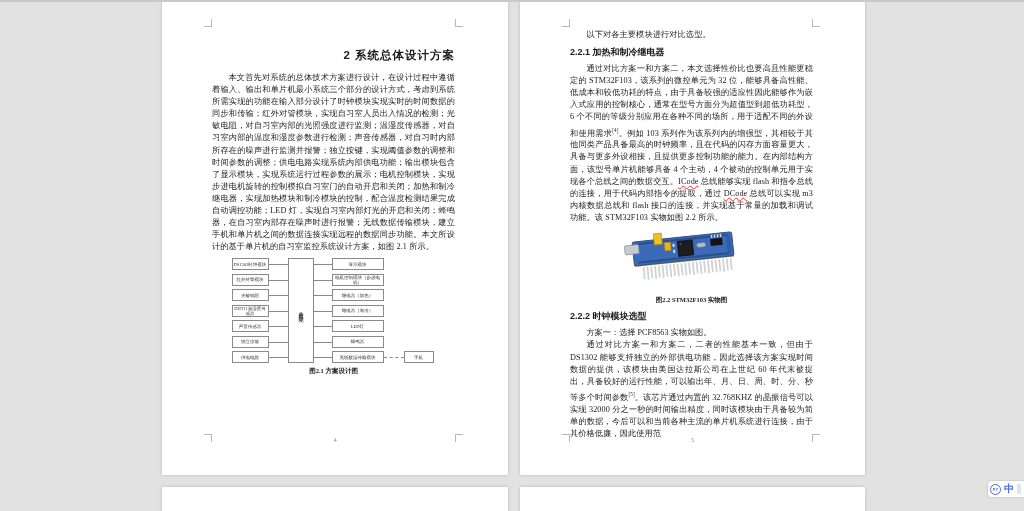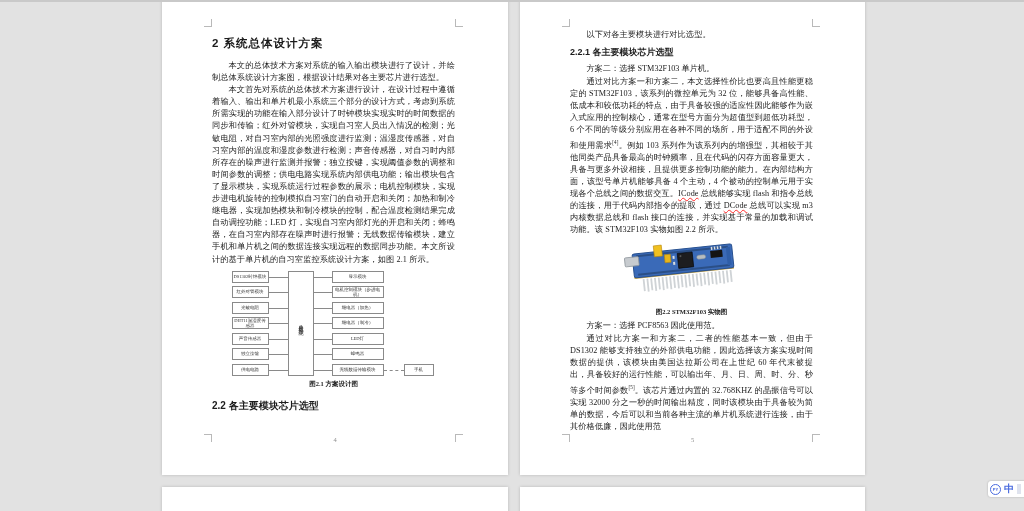--- a/index.html
+++ b/index.html
@@ -8,21 +8,21 @@
   .top-edge { position:absolute; top:0; left:0; width:1024px; height:2px; background:#c9c9c9; z-index:5; }
 
   .page { position:absolute; background:#fff; box-shadow:0 0 3px rgba(0,0,0,.18); }
   .page-main { top:-30px; height:505px; }
   #page-left  { left:162px; width:346px; padding:66px 53px 0 50px; }
   #page-right { left:520px; width:345px; padding:57px 52px 0 50px; }
   .page-stub  { top:487px; height:40px; }
   #stub-left  { left:162px; width:346px; }
   #stub-right { left:520px; width:345px; }
 
-  .doc-title { font-family:"Liberation Sans","DejaVu Sans",sans-serif; font-weight:700; font-size:11.5px; text-align:left; letter-spacing:1px; margin-bottom:9px; }
+  .doc-title { font-family:"Liberation Sans","DejaVu Sans",sans-serif; font-weight:700; font-size:11.5px; text-align:right; letter-spacing:1px; margin-bottom:9px;margin-top:12px; }
   .h2 { font-family:"Liberation Sans","DejaVu Sans",sans-serif; font-weight:700; font-size:10px; margin:10px 0 6px; }
   .h3 { font-family:"Liberation Sans","DejaVu Sans",sans-serif; font-weight:700; font-size:9px; margin:5px 0 4px; }
   .para { font-size:8.2px; line-height:12.1px; text-align:justify; text-indent:2em; letter-spacing:.1px; }
   .opt  { font-size:8.2px; line-height:12.4px; text-indent:2em; }
   .sp-err { text-decoration:underline wavy #ff2a2a; text-decoration-thickness:1px; text-underline-offset:1px; }
   .sp-sup { vertical-align:super; font-size:.62em; }
 
   .fig-caption { font-size:6.5px; font-weight:700; text-align:center; margin:2px 0 3px; }
   .page-num { position:absolute; left:0; right:0; top:466px; text-align:center; font-size:6.5px; color:#8f8f8f; }
 
@@ -58,21 +58,20 @@
 
 <div class="top-edge"></div>
 
 <div class="page page-main" id="page-left">
   <div class="mark tl"></div>
   <div class="mark tr"></div>
   <div class="mark bl"></div>
   <div class="mark br"></div>
 
   <div class="doc-title">2 系统总体设计方案</div>
-  <div class="para">本文的总体技术方案对系统的输入输出模块进行了设计，并绘制总体系统设计方案图，根据设计结果对各主要芯片进行选型。</div>
   <div class="para">本文首先对系统的总体技术方案进行设计，在设计过程中遵循着输入、输出和单片机最小系统三个部分的设计方式，考虑到系统所需实现的功能在输入部分设计了时钟模块实现实时的时间数据的同步和传输；红外对管模块，实现自习室人员出入情况的检测；光敏电阻，对自习室内部的光照强度进行监测；温湿度传感器，对自习室内部的温度和湿度参数进行检测；声音传感器，对自习时内部所存在的噪声进行监测并报警；独立按键，实现阈值参数的调整和时间参数的调整；供电电路实现系统内部供电功能；输出模块包含了显示模块，实现系统运行过程参数的展示；电机控制模块，实现步进电机旋转的控制模拟自习室门的自动开启和关闭；加热和制冷继电器，实现加热模块和制冷模块的控制，配合温度检测结果完成自动调控功能；LED 灯，实现自习室内部灯光的开启和关闭；蜂鸣器，在自习室内部存在噪声时进行报警；无线数据传输模块，建立手机和单片机之间的数据连接实现远程的数据同步功能。本文所设计的基于单片机的自习室监控系统设计方案，如图 2.1 所示。</div>
 
   <div class="diag">
     <div class="dbox cbox">单片机最小系统</div>
 
     <div class="dbox lbox" style="top:0">DS1302时钟模块</div>
     <div class="dbox lbox" style="top:15.5px">红外对管模块</div>
     <div class="dbox lbox" style="top:31px">光敏电阻</div>
     <div class="dbox lbox" style="top:46.5px">DHT11温湿度传感器</div>
     <div class="dbox lbox" style="top:62px">声音传感器</div>
@@ -101,33 +100,31 @@
     <div class="dbox rbox" style="top:46.5px">继电器（制冷）</div>
     <div class="dbox rbox" style="top:62px">LED灯</div>
     <div class="dbox rbox" style="top:77.5px">蜂鸣器</div>
     <div class="dbox rbox" style="top:93px">无线数据传输模块</div>
 
     <div class="ln lnd" style="top:99px"></div>
     <div class="dbox pbox" style="top:93px">手机</div>
   </div>
   <div class="fig-caption">图2.1 方案设计图</div>
 
-  <div class="h2">2.2 各主要模块芯片选型</div>
   <div class="page-num">4</div>
 </div>
 
 <div class="page page-main" id="page-right">
   <div class="mark tl"></div>
   <div class="mark tr"></div>
   <div class="mark bl"></div>
   <div class="mark br"></div>
 
   <div class="para" style="margin-top:2px">以下对各主要模块进行对比选型。</div>
-  <div class="h3">2.2.1 各主要模块芯片选型</div>
-  <div class="opt">方案二：选择 STM32F103 单片机。</div>
+  <div class="h3">2.2.1 加热和制冷继电器</div>
   <div class="para"><span>通过对比方案一和方案二，本文选择性价比也要高且性能更稳定的 STM32F103，该系列的微控单元为 32 位，能够具备高性能、低成本和较低功耗的特点，由于具备较强的适应性因此能够作为嵌入式应用的控制核心，通常在型号方面分为超值型到超低功耗型，6 个不同的等级分别应用在各种不同的场所，用于适配不同的外设和使用需求</span><span class="sp-sup">[4]</span><span>。例如 103 系列作为该系列内的增强型，其相较于其他同类产品具备最高的时钟频率，且在代码的闪存方面容量更大，具备与更多外设相接，且提供更多控制功能的能力。在内部结构方面，该型号单片机能够具备 4 个主动，4 个被动的控制单元用于实现各个总线之间的数据交互。</span><span class="sp-err">ICode</span><span> 总线能够实现 flash 和指令总线的连接，用于代码内部指令的提取，通过 </span><span class="sp-err">DCode</span><span> 总线可以实现 m3 内核数据总线和 flash 接口的连接，并实现基于常量的加载和调试功能。该 STM32F103 实物如图 2.2 所示。</span></div>
 
   <div class="board-wrap">
     <svg width="140" height="62" viewBox="0 0 140 62">
       <g transform="rotate(-6 70 30)">
         <rect x="12" y="30" width="100" height="3" fill="#caa23a"></rect>
         <g fill="#cfd3d6">
           <rect x="20" y="34" width="1.8" height="12"></rect>
             <rect x="23.8" y="34" width="1.8" height="13"></rect>
           <rect x="27.6" y="34" width="1.8" height="12"></rect>
@@ -172,21 +169,22 @@
             <rect x="100" y="9" width="1.5" height="3"></rect>
           <rect x="52" y="14" width="2" height="3"></rect>
             <rect x="52" y="20" width="2" height="3"></rect>
         </g>
         <rect x="106" y="11" width="4" height="18" fill="#2f5ea8"></rect>
       </g>
     </svg>
   </div>
   <div class="fig-caption">图2.2 STM32F103 实物图</div>
 
-  <div class="opt">方案一：选择 PCF8563 因此使用范。</div>
+  <div class="h3">2.2.2 时钟模块选型</div>
+  <div class="opt">方案一：选择 PCF8563 实物如图。</div>
   <div class="para"><span>通过对比方案一和方案二，二者的性能基本一致，但由于 DS1302 能够支持独立的外部供电功能，因此选择该方案实现时间数据的提供，该模块由美国达拉斯公司在上世纪 60 年代末被提出，具备较好的运行性能，可以输出年、月、日、周、时、分、秒等多个时间参数</span><span class="sp-sup">[5]</span><span>。该芯片通过内置的 32.768KHZ 的晶振信号可以实现 32000 分之一秒的时间输出精度，同时该模块由于具备较为简单的数据，今后可以和当前各种主流的单片机系统进行连接，由于其价格低廉，因此使用范</span></div>
 
   <div class="page-num">5</div>
 </div>
 
 <div class="page page-stub" id="stub-left"></div>
 <div class="page page-stub" id="stub-right"></div>
 
 <div class="ime">
   <div class="ime-circle">PY</div>

